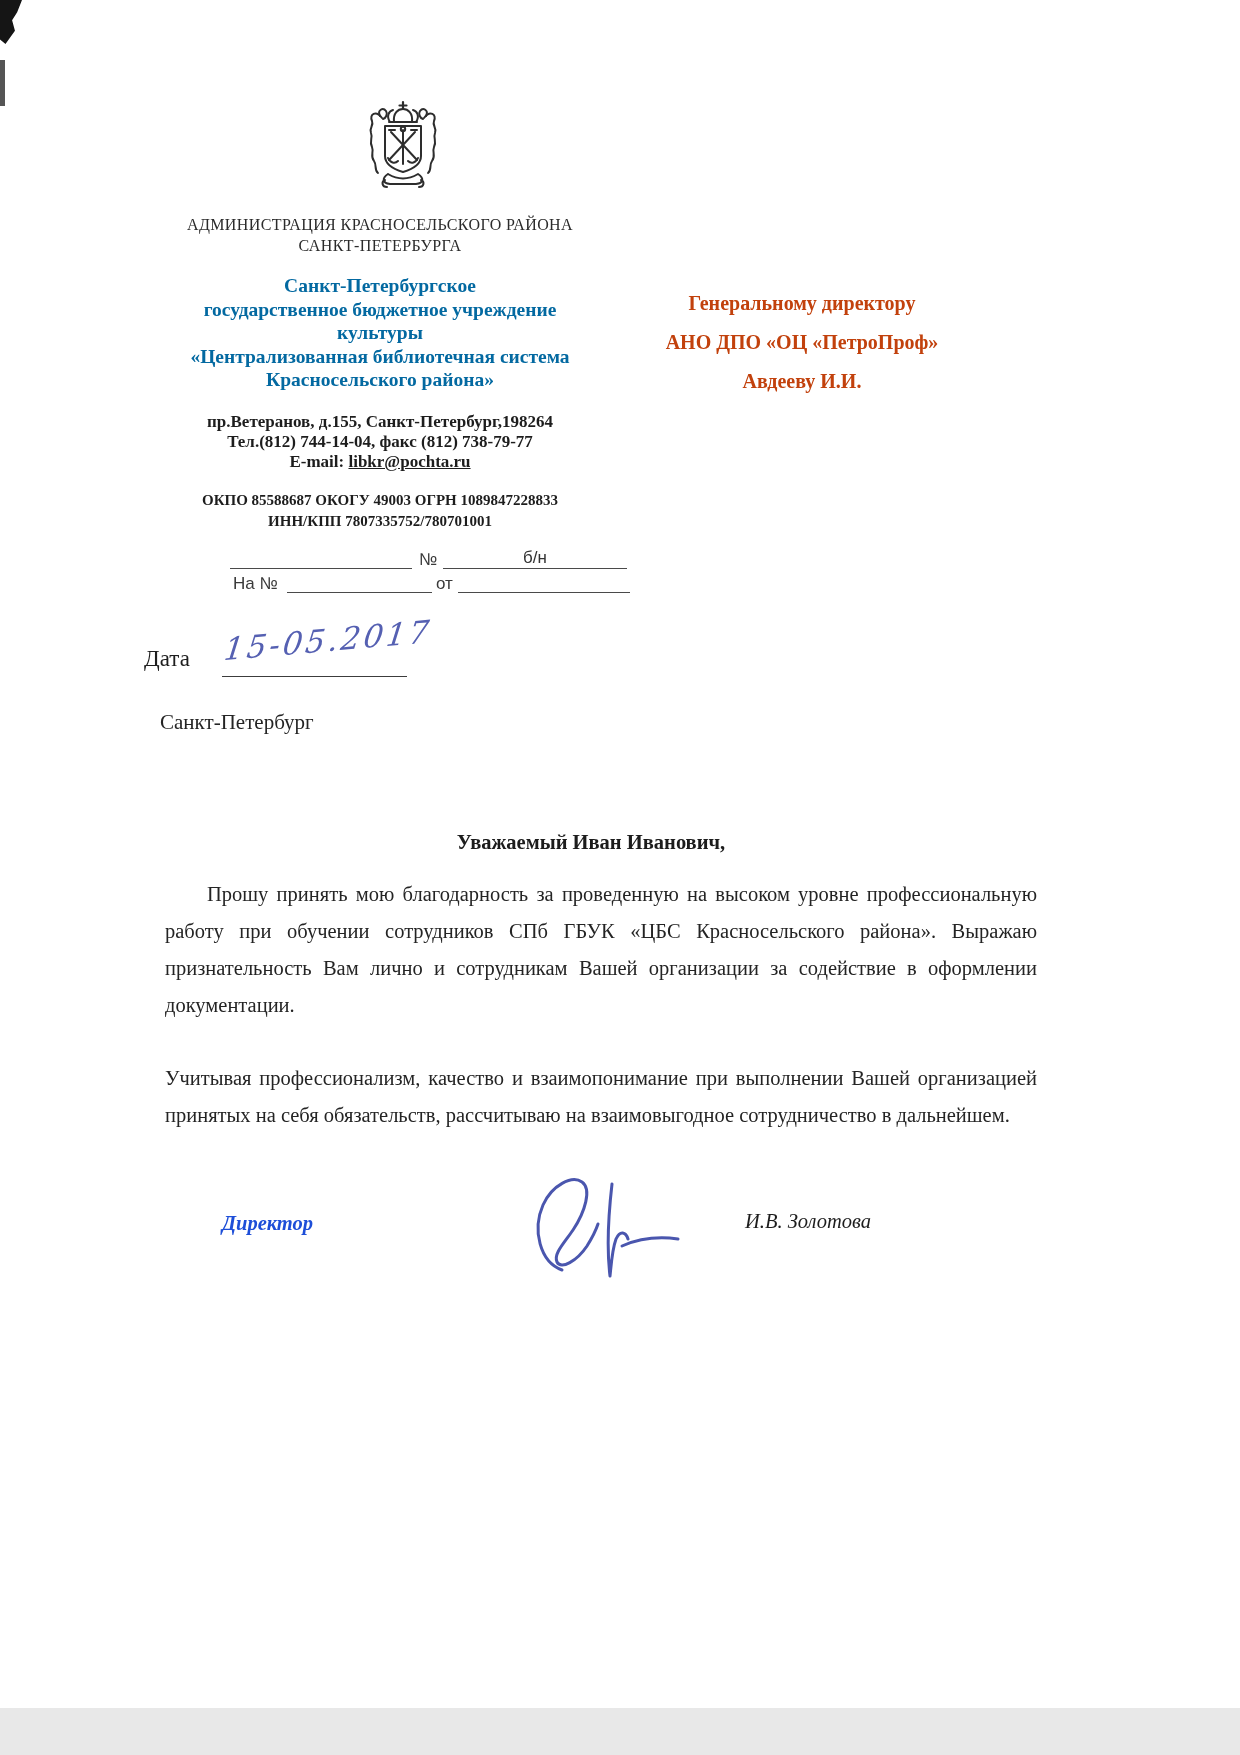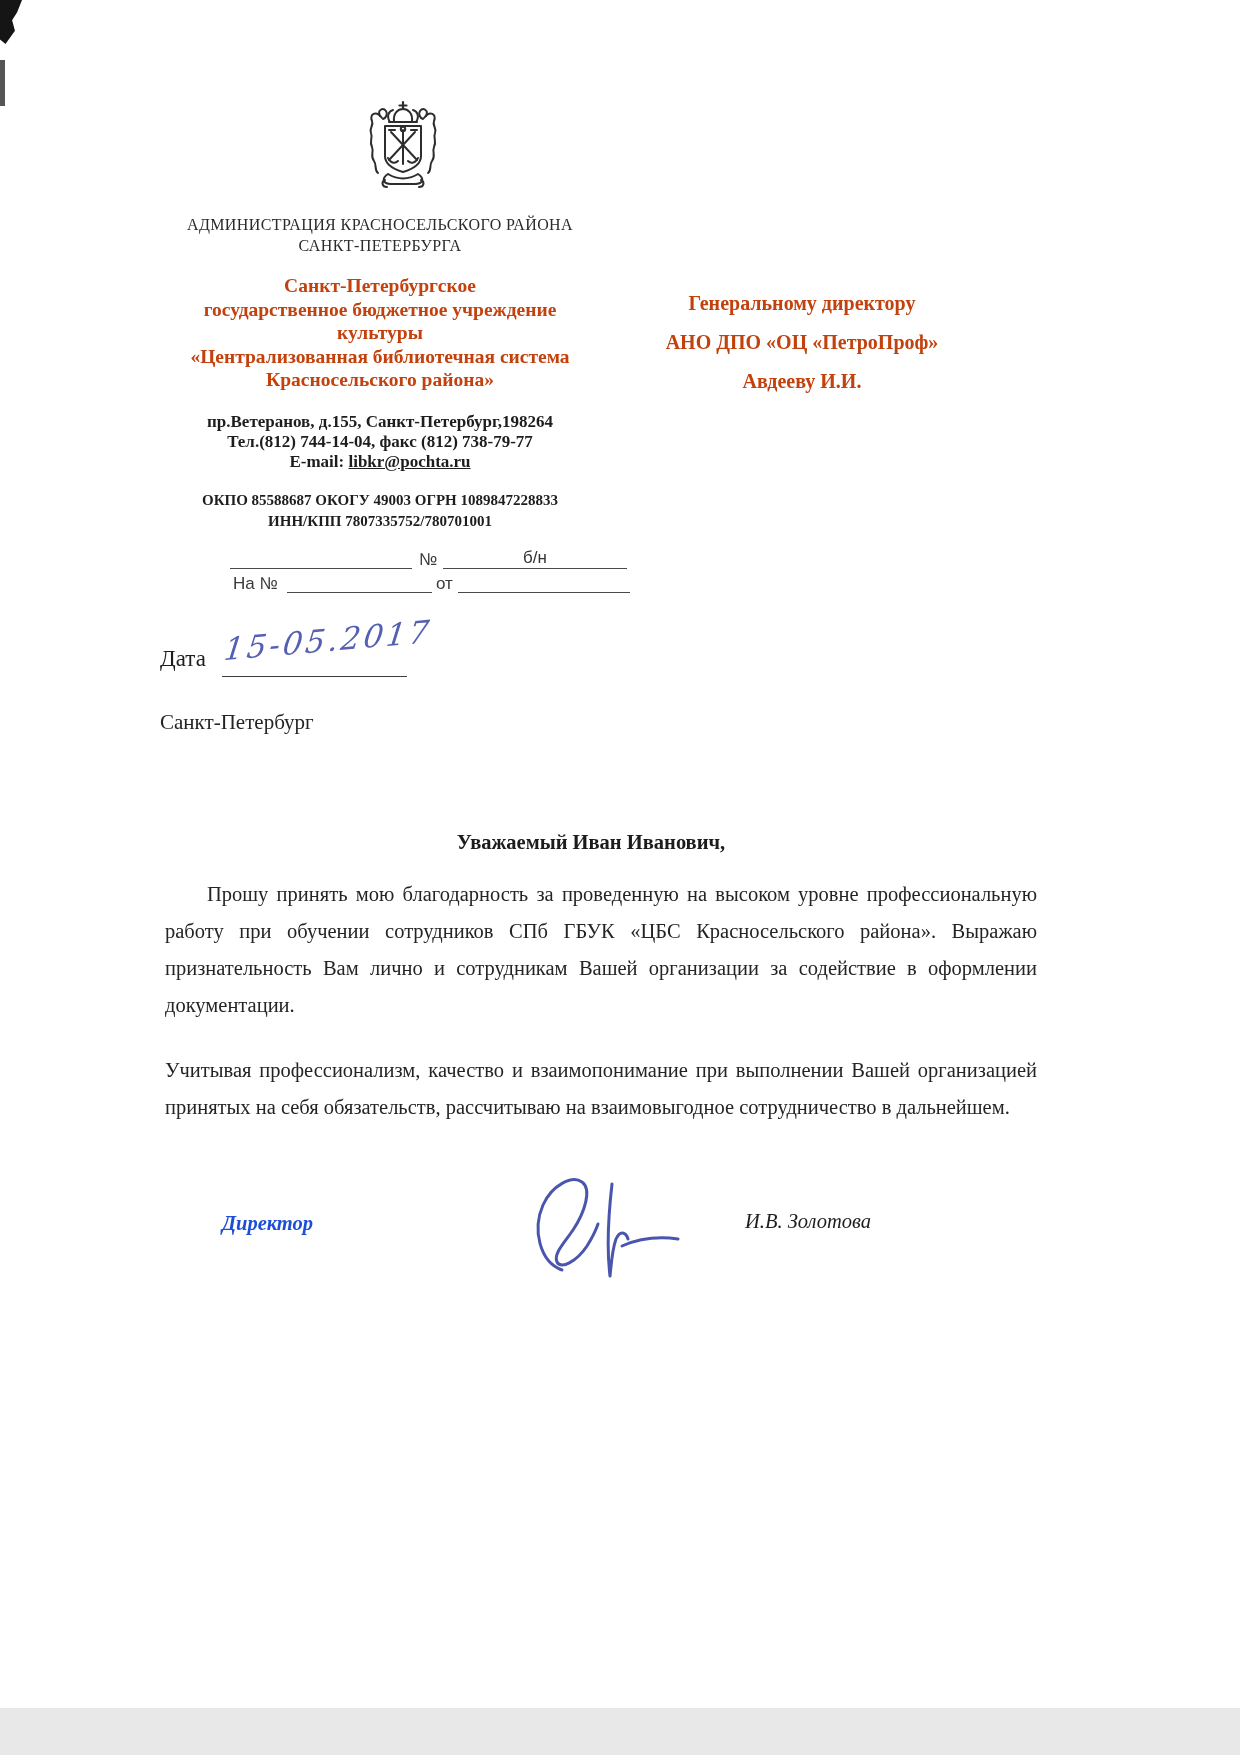--- a/index.html
+++ b/index.html
@@ -18,54 +18,54 @@
     clip-path:polygon(0 0,100% 0,78% 28%,55% 46%,68% 70%,25% 100%,0 90%);
   }
   .edge-smudge{position:absolute;left:0;top:60px;width:5px;height:46px;background:#2a2a2a;opacity:.8;}
 
   
   .coat{position:absolute;left:352px;top:96px;width:102px;height:102px;}
 
   
   .lh{position:absolute;left:145px;top:214px;width:470px;text-align:center;}
   .lh-admin{font-size:16px;line-height:21px;color:#2b2b2b;letter-spacing:.4px;}
-  .lh-org{margin-top:18px;font-size:19.5px;line-height:23.5px;font-weight:bold;color:#c2410c;}
+  .lh-org{margin-top:18px;font-size:19.5px;line-height:23.5px;font-weight:bold;color:#0369a1;}
   .lh-addr{margin-top:20px;font-size:17px;line-height:20px;font-weight:bold;color:#1d1d1d;}
   .lh-codes{margin-top:18px;font-size:15px;line-height:21px;font-weight:bold;color:#1d1d1d;}
   .email-underline{text-decoration:underline;}
 
   
   .addressee{position:absolute;right:228px;top:284px;width:420px;text-align:center;
     font-size:20px;line-height:39px;font-weight:bold;color:#c2410c;}
 
   
   .form-label{position:absolute;font-family:"Liberation Sans", sans-serif;font-size:17px;color:#3a3a3a;}
   .form-line{position:absolute;border-bottom:1.5px solid #4a4a4a;height:18px;}
   .form-value{position:absolute;font-family:"Liberation Sans", sans-serif;font-size:17px;color:#333;text-align:center;}
 
   
-  .date-label{position:absolute;left:160px;top:646px;font-size:23px;color:#1e1e1e;}
+  .date-label{position:absolute;left:144px;top:646px;font-size:23px;color:#1e1e1e;}
   .date-line{position:absolute;left:222px;top:658px;width:185px;border-bottom:1.6px solid #3c3c3c;height:18px;}
   .handwritten-date{
     position:absolute;left:224px;top:622px;width:210px;
     font-family:"DejaVu Serif", serif;font-style:italic;
     font-size:31px;letter-spacing:3px;
     transform:rotate(-5deg) skewX(-12deg);
     white-space:nowrap;
   }
   .city{position:absolute;left:160px;top:710px;font-size:21px;color:#242424;}
 
   
   .salutation{position:absolute;left:155px;top:831px;width:872px;text-align:center;
     font-size:20.5px;font-weight:bold;color:#1c1c1c;}
   .body-text{position:absolute;left:165px;top:876px;width:872px;
     font-size:20.5px;line-height:37px;color:#242424;text-align:justify;}
   .body-text p{margin:0;}
   .body-text p.p1{text-indent:42px;}
-  .body-text p.p2{margin-top:28px;}
+  .body-text p.p2{margin-top:36px;}
 
   
   .sig-title{position:absolute;left:222px;top:1212px;font-size:20.5px;font-weight:bold;font-style:italic;color:#1d4ed8;}
   .sig-name{position:absolute;left:745px;top:1210px;font-size:20.5px;font-weight:normal;font-style:italic;color:#1d1d1d;}
   .sig-scribble{position:absolute;left:522px;top:1172px;width:175px;height:112px;}
 </style>
 </head>
 <body>
 
 <div class="page">

